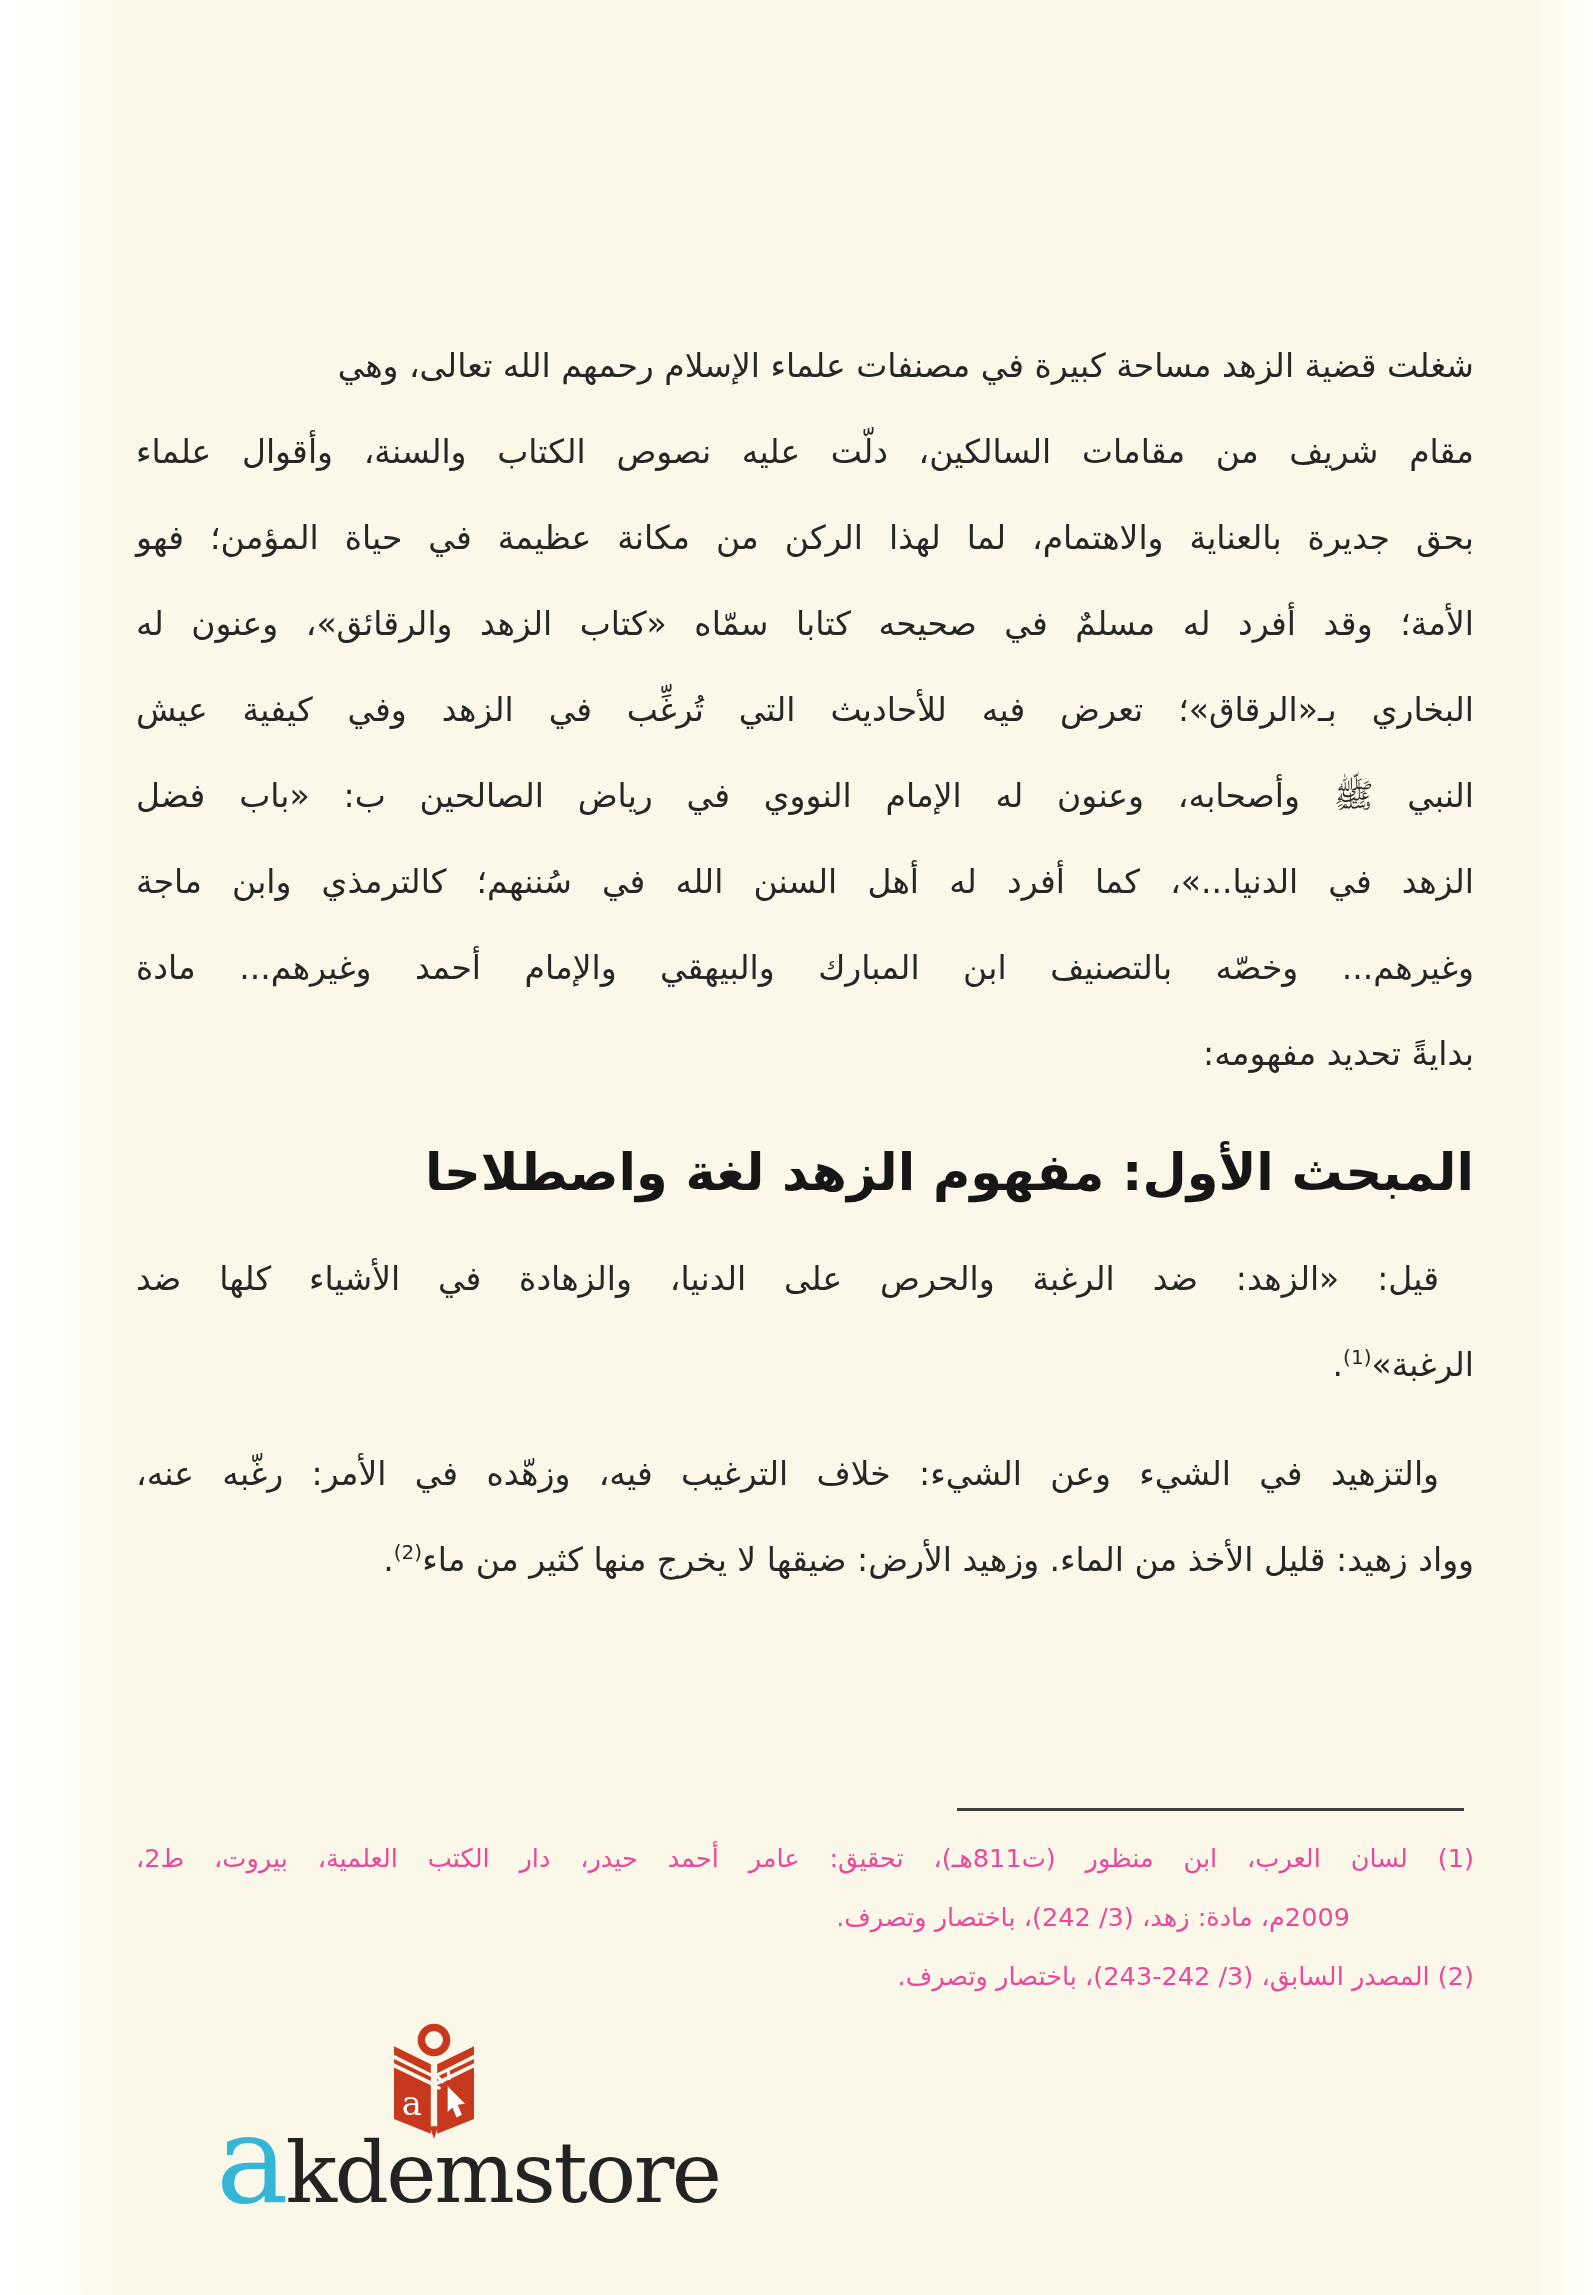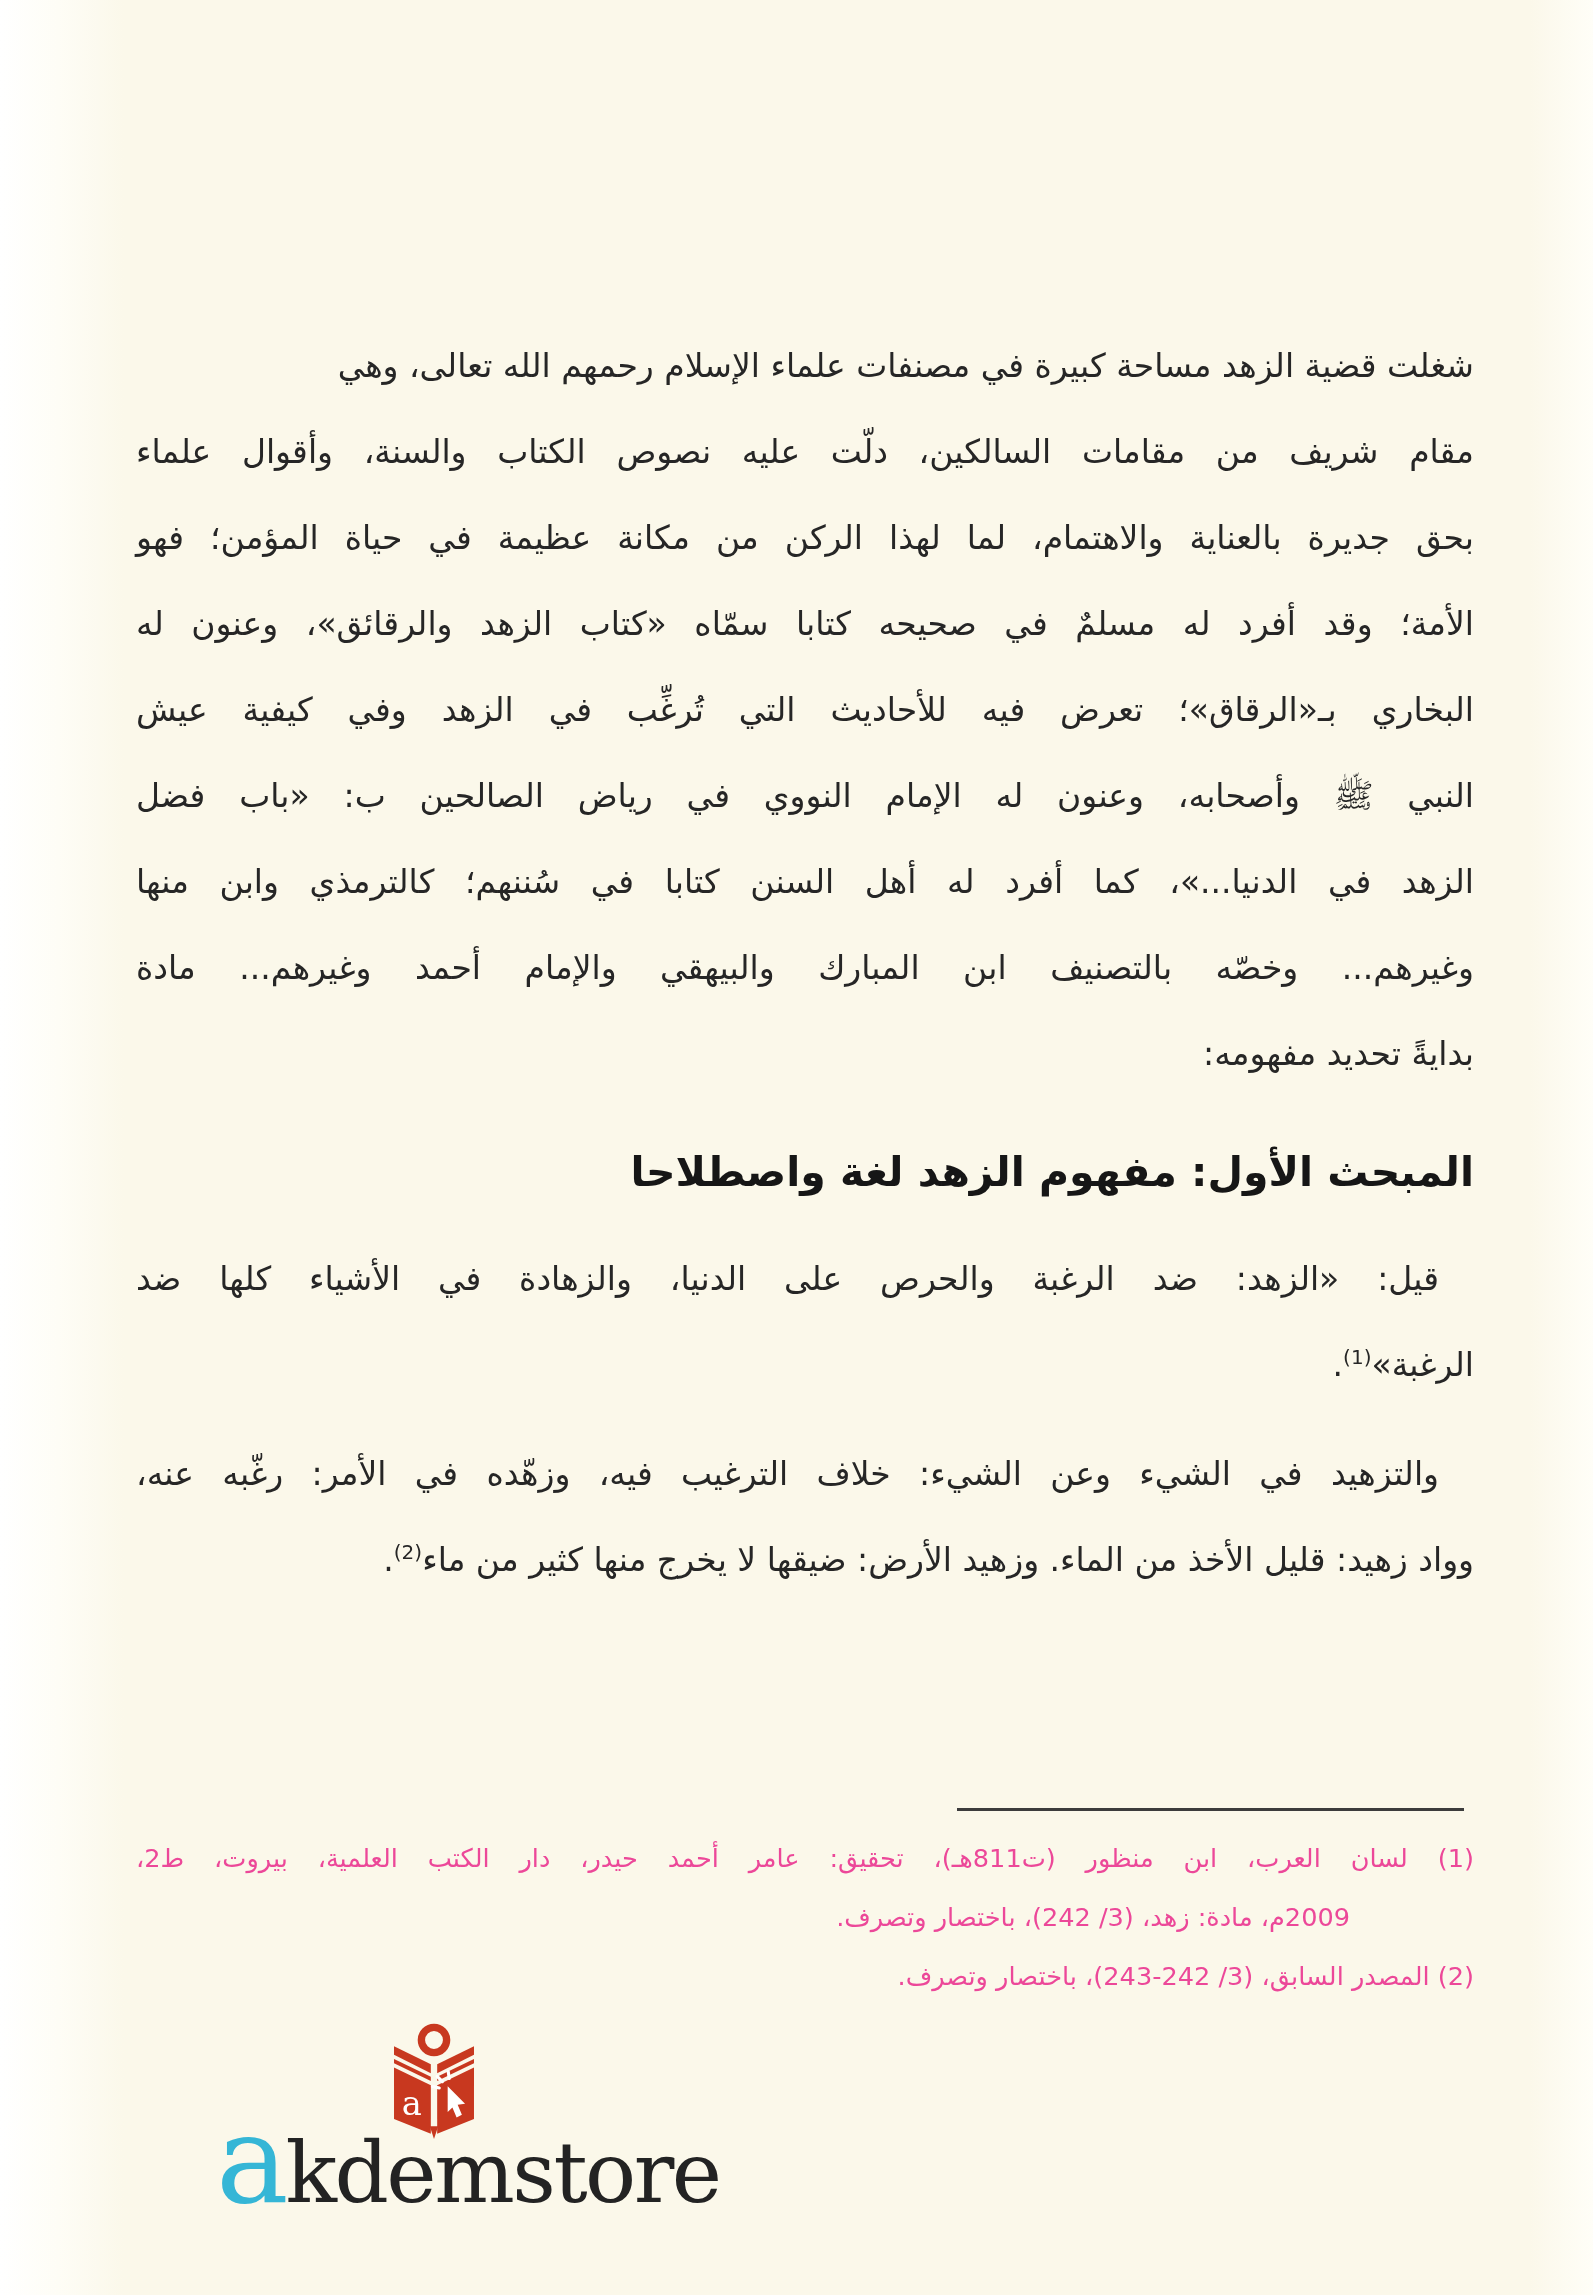--- a/index.html
+++ b/index.html
@@ -17,21 +17,21 @@
   .jline{
     font-size:33px;line-height:86px;
     text-align:justify;text-align-last:justify;
     white-space:nowrap;
   }
   .jline.first{text-align-last:right;}
   .jline.last{text-align-last:right;}
   .jline.indent{text-indent:35px;}
   .section-heading{
     margin:30px 0 0 0;
-    font-size:41px;line-height:91px;font-weight:bold;color:#161616;
+    font-size:51px;line-height:91px;font-weight:bold;color:#161616;
     text-align:right;
   }
   .subsection-heading{
     margin:54px 0 0 0;
     font-size:31px;line-height:74px;font-weight:bold;color:#1a1a1a;
     text-align:right;
   }
   .para{margin:0;padding:0;}
   .para.p2{margin-top:18px;}
   .para.p3{margin-top:23px;}
@@ -75,21 +75,21 @@
 
 <div class="body-text">
 
   <div class="para p1">
     <div class="jline first">شغلت قضية الزهد مساحة كبيرة في مصنفات علماء الإسلام رحمهم الله تعالى، وهي</div>
     <div class="jline">مقام شريف من مقامات السالكين، دلّت عليه نصوص الكتاب والسنة، وأقوال علماء</div>
     <div class="jline">بحق جديرة بالعناية والاهتمام، لما لهذا الركن من مكانة عظيمة في حياة المؤمن؛ فهو</div>
     <div class="jline">الأمة؛ وقد أفرد له مسلمٌ في صحيحه كتابا سمّاه «كتاب الزهد والرقائق»، وعنون له</div>
     <div class="jline">البخاري بـ«الرقاق»؛ تعرض فيه للأحاديث التي تُرغِّب في الزهد وفي كيفية عيش</div>
     <div class="jline">النبي ﷺ وأصحابه، وعنون له الإمام النووي في رياض الصالحين ب: «باب فضل</div>
-    <div class="jline">الزهد في الدنيا...»، كما أفرد له أهل السنن كتابا في سُننهم؛ كالترمذي وابن منها</div>
+    <div class="jline">الزهد في الدنيا...»، كما أفرد له أهل السنن الله في سُننهم؛ كالترمذي وابن ماجة</div>
     <div class="jline">وغيرهم... وخصّه بالتصنيف ابن المبارك والبيهقي والإمام أحمد وغيرهم... مادة</div>
     <div class="jline last">بدايةً تحديد مفهومه:</div>
   </div>
 
   <h2 class="section-heading">المبحث الأول: مفهوم الزهد لغة واصطلاحا</h2>
 
 
   <div class="para p2">
     <div class="jline indent">قيل: «الزهد: ضد الرغبة والحرص على الدنيا، والزهادة في الأشياء كلها ضد</div>
     <div class="jline last"><span>الرغبة»</span><sup class="fn-marker">(1)</sup><span>.</span></div>

